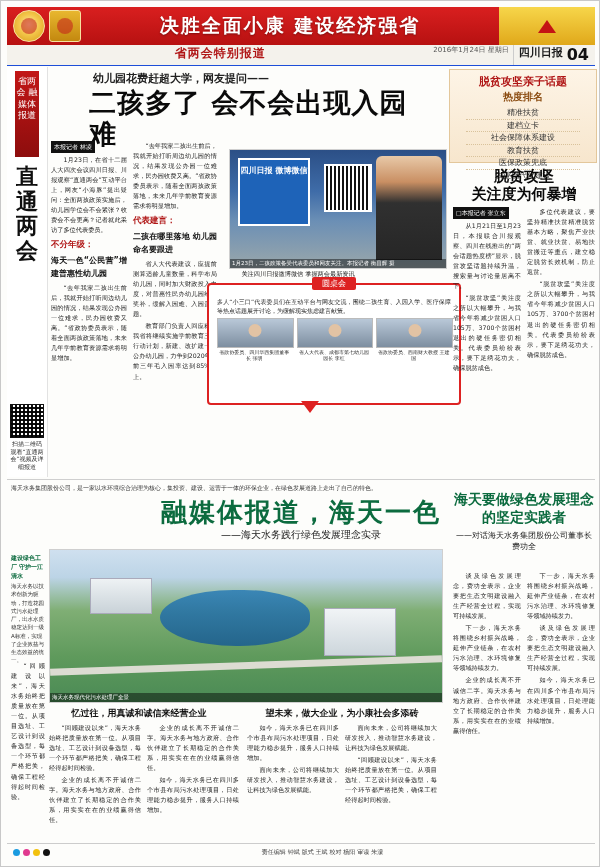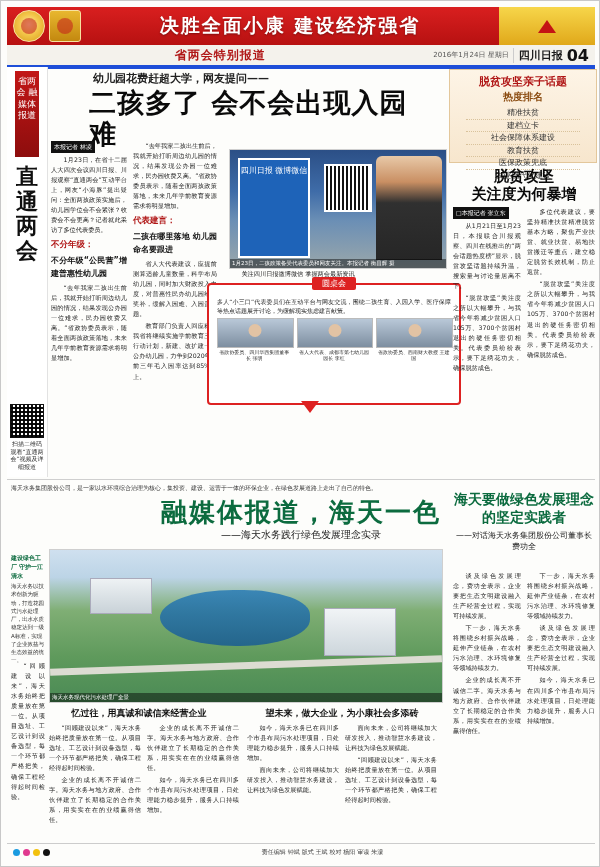--- a/index.html
+++ b/index.html
@@ -47,22 +47,22 @@
     background:linear-gradient(180deg,#f7d64a,#e0a81a);
     display:flex;align-items:center;justify-content:center;
   }
   .mast-right .star{
     width:0;height:0;border-left:9px solid transparent;border-right:9px solid transparent;
     border-bottom:13px solid #c41414;position:relative;transform:rotate(0deg);
   }
   
   .subbanner{
     position:absolute;left:6px;top:44px;width:588px;height:20px;
-    background:#f4f2ec;border-bottom:4px solid #1d4ed8;
-    display:flex;align-items:center;
+    background:#f4f2ec;border-bottom:1px solid #1d4ed8;
+    display:flex;
   }
   .subbanner .st{
     flex:1;text-align:center;font-size:12px;font-weight:bold;color:#b01616;letter-spacing:1px;
   }
   .subbanner .date{
     font-size:7px;color:#555;padding-right:4px;white-space:nowrap;
   }
   .subbanner .paper{
     font-size:11px;font-weight:bold;color:#1a1a1a;padding-right:4px;border-left:1px solid #ccc;padding-left:5px;
   }
@@ -141,22 +141,22 @@
     position:absolute;overflow:hidden;border:1px solid #cfcfcf;background:#ddd;
   }
   .photo .cap{
     position:absolute;left:0;right:0;bottom:0;background:rgba(0,0,0,.45);
     color:#fff;font-size:5.5px;padding:1px 2px;
   }
   
   #photo-top{left:228px;top:148px;width:216px;height:118px;
     background:linear-gradient(180deg,#2b4f86 0%,#3f6ca8 35%,#6b8fb5 60%,#9aa7ab 100%);}
   #photo-top .screen{
-    position:absolute;left:8px;top:8px;width:72px;height:100px;background:#1e63b8;
-    border:2px solid #fff;color:#fff;font-size:8px;font-weight:normal;text-align:center;
+    position:absolute;left:8px;top:8px;width:72px;height:68px;background:#1e63b8;
+    border:2px solid #fff;color:#fff;font-size:8px;font-weight:bold;text-align:center;
     line-height:1.25;padding-top:6px;box-sizing:border-box;
   }
   #photo-top .qr2{
     position:absolute;left:94px;top:14px;width:44px;height:44px;
     background:repeating-linear-gradient(90deg,#111 0 2px,#fff 2px 4px),
                repeating-linear-gradient(0deg,#111 0 2px,#fff 2px 4px);
     border:2px solid #fff;
   }
   #photo-top .person{
     position:absolute;right:4px;top:6px;width:66px;height:104px;
@@ -298,21 +298,21 @@
     </div>
   </div>
 
   <div class="kicker">幼儿园花费赶超大学，网友提问——</div>
   <div class="headline">二孩多了 会不会出现入园难</div>
 
   <div class="tb" style="left:50px;top:140px;width:76px;">
     <span class="tag">本报记者 林凌</span>
     <p>1月23日，在省十二届人大四次会议四川日报、川报观察“直通两会”互动平台上，网友“小海豚”提出疑问：全面两孩政策实施后，幼儿园学位会不会紧张？收费会不会更高？记者就此采访了多位代表委员。</p>
     <span class="redhead">不分年级：</span>
-    <span class="colhead">不分年级“公民营”增建普惠性幼儿园</span>
+    <span class="colhead">海天一色“公民营”增建普惠性幼儿园</span>
     <p>“去年我家二孩出生前后，我就开始打听周边幼儿园的情况，结果发现公办园一位难求，民办园收费又高。”省政协委员表示，随着全面两孩政策落地，未来几年学前教育资源需求将明显增加。</p>
   </div>
 
   <div class="tb" style="left:132px;top:140px;width:84px;">
     <p>“去年我家二孩出生前后，我就开始打听周边幼儿园的情况，结果发现公办园一位难求，民办园收费又高。”省政协委员表示，随着全面两孩政策落地，未来几年学前教育资源需求将明显增加。</p>
     <span class="redhead">代表建言：</span>
     <span class="colhead">二孩在哪里落地 幼儿园命名要跟进</span>
     <p>省人大代表建议，应提前测算适龄儿童数量，科学布局幼儿园，同时加大财政投入力度，对普惠性民办幼儿园给予奖补，缓解入园难、入园贵问题。</p>
     <p>教育部门负责人回应称，我省将继续实施学前教育三年行动计划，新建、改扩建一批公办幼儿园，力争到2020年学前三年毛入园率达到85%以上。</p>
   </div>

